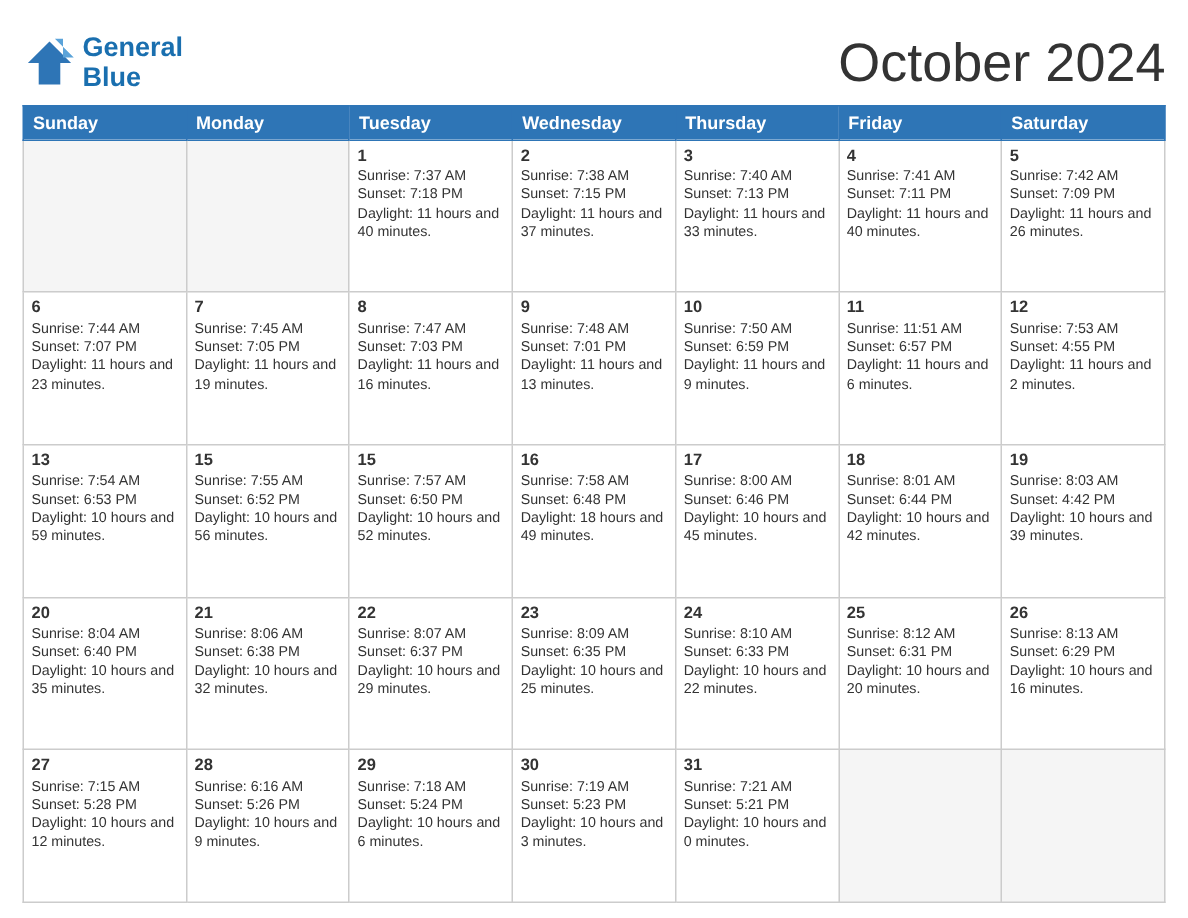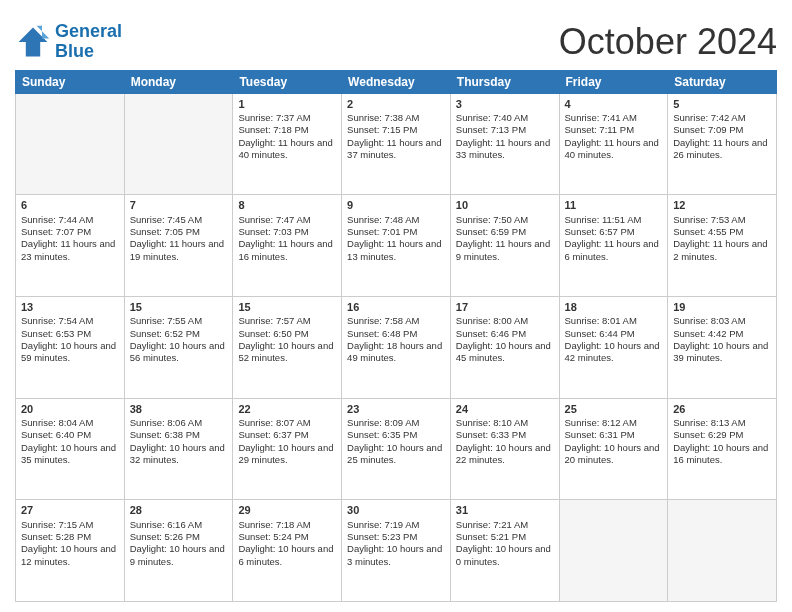--- a/index.html
+++ b/index.html
@@ -156,21 +156,21 @@
           <td><span class="day-num">13</span><span>Sunrise: 7:54 AM</span><br><span>Sunset: 6:53 PM</span><br><span>Daylight: 10 hours and 59 minutes.</span></td>
           <td><span class="day-num">15</span><span>Sunrise: 7:55 AM</span><br><span>Sunset: 6:52 PM</span><br><span>Daylight: 10 hours and 56 minutes.</span></td>
           <td><span class="day-num">15</span><span>Sunrise: 7:57 AM</span><br><span>Sunset: 6:50 PM</span><br><span>Daylight: 10 hours and 52 minutes.</span></td>
           <td><span class="day-num">16</span><span>Sunrise: 7:58 AM</span><br><span>Sunset: 6:48 PM</span><br><span>Daylight: 18 hours and 49 minutes.</span></td>
           <td><span class="day-num">17</span><span>Sunrise: 8:00 AM</span><br><span>Sunset: 6:46 PM</span><br><span>Daylight: 10 hours and 45 minutes.</span></td>
           <td><span class="day-num">18</span><span>Sunrise: 8:01 AM</span><br><span>Sunset: 6:44 PM</span><br><span>Daylight: 10 hours and 42 minutes.</span></td>
           <td><span class="day-num">19</span><span>Sunrise: 8:03 AM</span><br><span>Sunset: 4:42 PM</span><br><span>Daylight: 10 hours and 39 minutes.</span></td>
         </tr>
         <tr class="row-alt">
           <td><span class="day-num">20</span><span>Sunrise: 8:04 AM</span><br><span>Sunset: 6:40 PM</span><br><span>Daylight: 10 hours and 35 minutes.</span></td>
-          <td><span class="day-num">38</span><span>Sunrise: 8:06 AM</span><br><span>Sunset: 6:38 PM</span><br><span>Daylight: 10 hours and 32 minutes.</span></td>
+          <td><span class="day-num">21</span><span>Sunrise: 8:06 AM</span><br><span>Sunset: 6:38 PM</span><br><span>Daylight: 10 hours and 32 minutes.</span></td>
           <td><span class="day-num">22</span><span>Sunrise: 8:07 AM</span><br><span>Sunset: 6:37 PM</span><br><span>Daylight: 10 hours and 29 minutes.</span></td>
           <td><span class="day-num">23</span><span>Sunrise: 8:09 AM</span><br><span>Sunset: 6:35 PM</span><br><span>Daylight: 10 hours and 25 minutes.</span></td>
           <td><span class="day-num">24</span><span>Sunrise: 8:10 AM</span><br><span>Sunset: 6:33 PM</span><br><span>Daylight: 10 hours and 22 minutes.</span></td>
           <td><span class="day-num">25</span><span>Sunrise: 8:12 AM</span><br><span>Sunset: 6:31 PM</span><br><span>Daylight: 10 hours and 20 minutes.</span></td>
           <td><span class="day-num">26</span><span>Sunrise: 8:13 AM</span><br><span>Sunset: 6:29 PM</span><br><span>Daylight: 10 hours and 16 minutes.</span></td>
         </tr>
         <tr>
           <td><span class="day-num">27</span><span>Sunrise: 7:15 AM</span><br><span>Sunset: 5:28 PM</span><br><span>Daylight: 10 hours and 12 minutes.</span></td>
           <td><span class="day-num">28</span><span>Sunrise: 6:16 AM</span><br><span>Sunset: 5:26 PM</span><br><span>Daylight: 10 hours and 9 minutes.</span></td>
           <td><span class="day-num">29</span><span>Sunrise: 7:18 AM</span><br><span>Sunset: 5:24 PM</span><br><span>Daylight: 10 hours and 6 minutes.</span></td>

